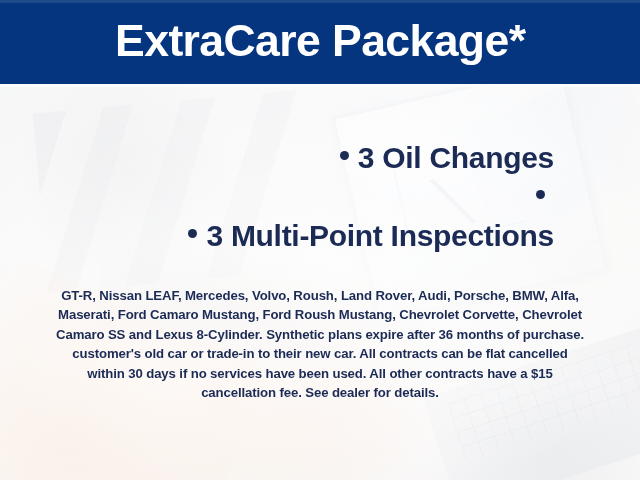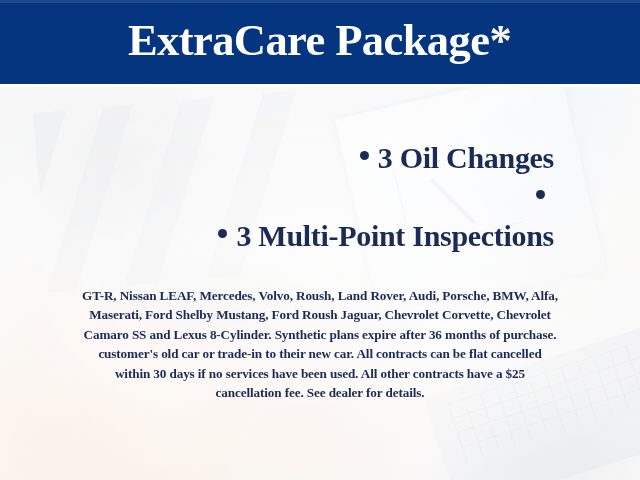--- a/index.html
+++ b/index.html
@@ -7,21 +7,21 @@
     padding: 0;
     background: #ffffff;
   }
 
   #poster {
     position: relative;
     width: 640px;
     height: 480px;
     overflow: hidden;
     background: #f4f3f1;
-    font-family: Liberation Serif, serif;
+    font-family: Liberation Sans, sans-serif;
     -webkit-font-smoothing: antialiased;
   }
 
   
   .bg-layer {
     position: absolute;
     inset: 0;
     pointer-events: none;
   }
 
@@ -244,20 +244,20 @@
   </div>
 
   <ul class="bullets">
     <li class="bullet-item"><span class="bullet-dot"></span><span>3 Oil Changes</span></li>
     <li class="bullet-item"><span class="bullet-dot"></span></li>
     <li class="bullet-item"><span class="bullet-dot"></span><span>3 Multi-Point Inspections</span></li>
   </ul>
 
   <div class="disclaimer">
     <div class="disclaimer-line">GT-R, Nissan LEAF, Mercedes, Volvo, Roush, Land Rover, Audi, Porsche, BMW, Alfa,</div>
-    <div class="disclaimer-line">Maserati, Ford Shelby Mustang, Ford Roush Jaguar, Chevrolet Corvette, Chevrolet</div>
+    <div class="disclaimer-line">Maserati, Ford Camaro Mustang, Ford Roush Mustang, Chevrolet Corvette, Chevrolet</div>
     <div class="disclaimer-line">Camaro SS and Lexus 8-Cylinder. Synthetic plans expire after 36 months of purchase.</div>
     <div class="disclaimer-line">customer's old car or trade-in to their new car. All contracts can be flat cancelled</div>
-    <div class="disclaimer-line">within 30 days if no services have been used. All other contracts have a $25</div>
+    <div class="disclaimer-line">within 30 days if no services have been used. All other contracts have a $15</div>
     <div class="disclaimer-line">cancellation fee. See dealer for details.</div>
   </div>
 
 </div>
 
 </body></html>

